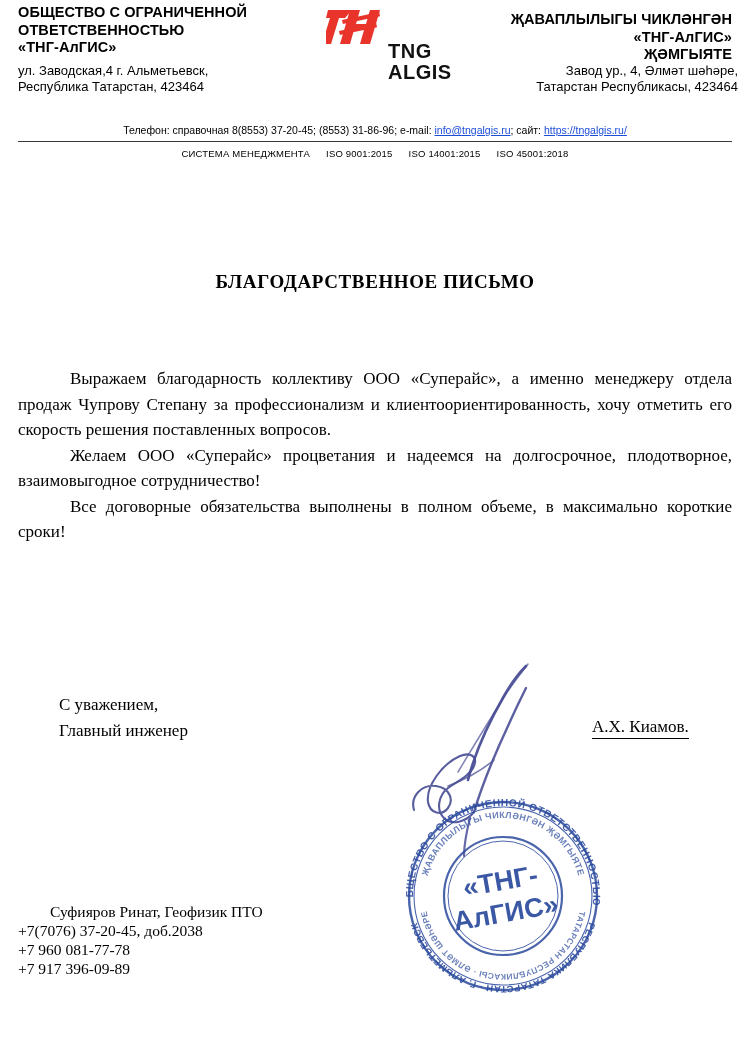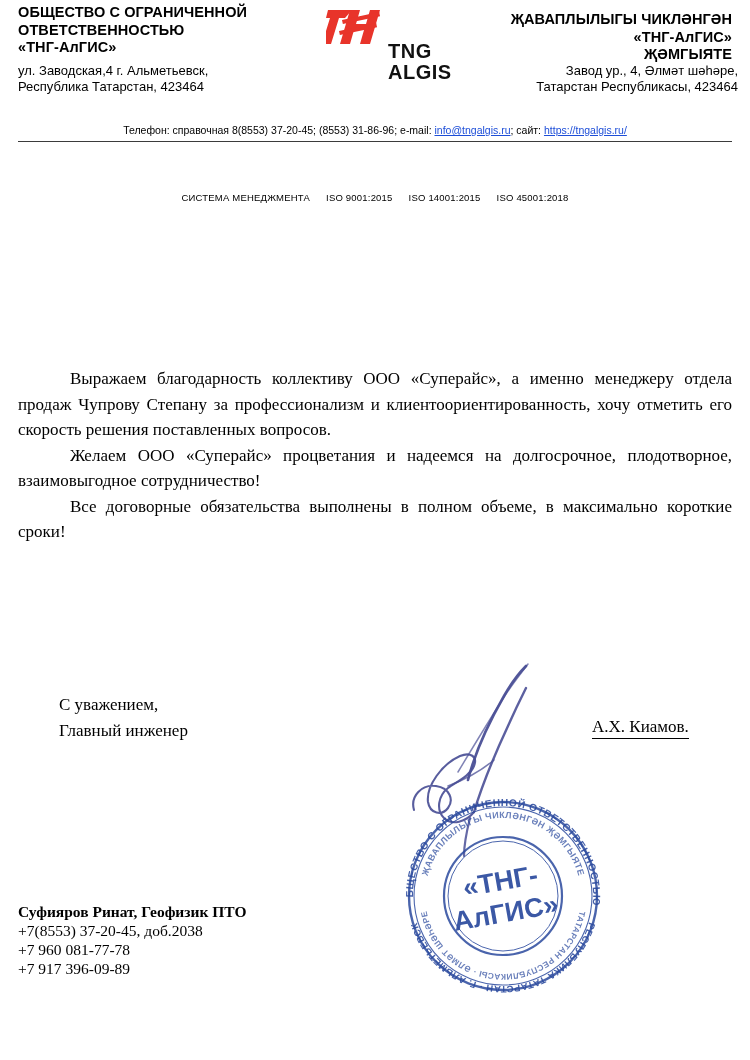--- a/index.html
+++ b/index.html
@@ -140,21 +140,20 @@
     position: absolute;
     left: 0;
     top: 148px;
     width: 750px;
     text-align: center;
     font-family: "Liberation Sans", "DejaVu Sans", sans-serif;
     font-size: 9.5px;
     line-height: 12px;
     letter-spacing: 0.2px;
     color: #000;
-    margin-top: 44px;
   }
   .iso-line span { display: inline-block; }
   .iso-gap { width: 16px; }
 
   
   .doc-title {
     position: absolute;
     left: 0;
     top: 271px;
     width: 750px;
@@ -229,21 +228,21 @@
   .footer-contact {
     position: absolute;
     left: 18px;
     top: 902px;
     font-family: "Liberation Serif", "DejaVu Serif", serif;
     font-size: 15.5px;
     line-height: 19px;
     color: #000;
   }
   .footer-contact div { white-space: nowrap; }
-  .footer-name { font-weight: bold; }
+  .footer-name { font-weight: normal; margin-left: 32px; }
 </style>
 </head>
 <body>
 
 <div class="page">
 
   <div class="letterhead">
 
     <div class="lh-col-left org-name">
       <div>ОБЩЕСТВО С ОГРАНИЧЕННОЙ</div>
@@ -284,20 +283,21 @@
     <div>Завод ур., 4, Әлмәт шәһәре,</div>
     <div>Татарстан Республикасы, 423464</div>
   </div>
 
   <div class="contact-line"><span>Телефон: справочная 8(8553) 37-20-45; (8553) 31-86-96; e-mail: </span><a class="contact-link" href="#">info@tngalgis.ru</a><span>; сайт: </span><a class="contact-link" href="#">https://tngalgis.ru/</a></div>
 
   <div class="rule"></div>
 
   <div class="iso-line"><span>СИСТЕМА МЕНЕДЖМЕНТА</span><span class="iso-gap"></span><span>ISO 9001:2015</span><span class="iso-gap"></span><span>ISO 14001:2015</span><span class="iso-gap"></span><span>ISO 45001:2018</span></div>
 
+  <div class="doc-title">БЛАГОДАРСТВЕННОЕ ПИСЬМО</div>
 
   <div class="body-text">
     <p>Выражаем благодарность коллективу ООО «Суперайс», а именно менеджеру отдела продаж Чупрову Степану за профессионализм и клиентоориентированность, хочу отметить его скорость решения поставленных вопросов.</p>
     <p>Желаем ООО «Суперайс» процветания и надеемся на долгосрочное, плодотворное, взаимовыгодное сотрудничество!</p>
     <p>Все договорные обязательства выполнены в полном объеме, в максимально короткие сроки!</p>
   </div>
 
   <div class="sign-block">
     <div>С уважением,</div>
     <div>Главный инженер</div>
@@ -347,18 +347,18 @@
     </g>
 
     <g fill="#2b4a9e" text-anchor="middle" font-family="'Liberation Sans','DejaVu Sans',sans-serif" font-weight="bold" font-size="27" opacity="0.92" transform="rotate(-10 106 106)">
       <text x="106" y="100">«ТНГ-</text>
       <text x="106" y="132">АлГИС»</text>
     </g>
   </svg>
 
   <div class="footer-contact">
     <div class="footer-name">Суфияров Ринат, Геофизик ПТО</div>
-    <div>+7(8553) 37-20-45, доб.2038</div>
+    <div>+7(7076) 37-20-45, доб.2038</div>
     <div>+7 960 081-77-78</div>
     <div>+7 917 396-09-89</div>
   </div>
 
 </div>
 
 </body></html>

